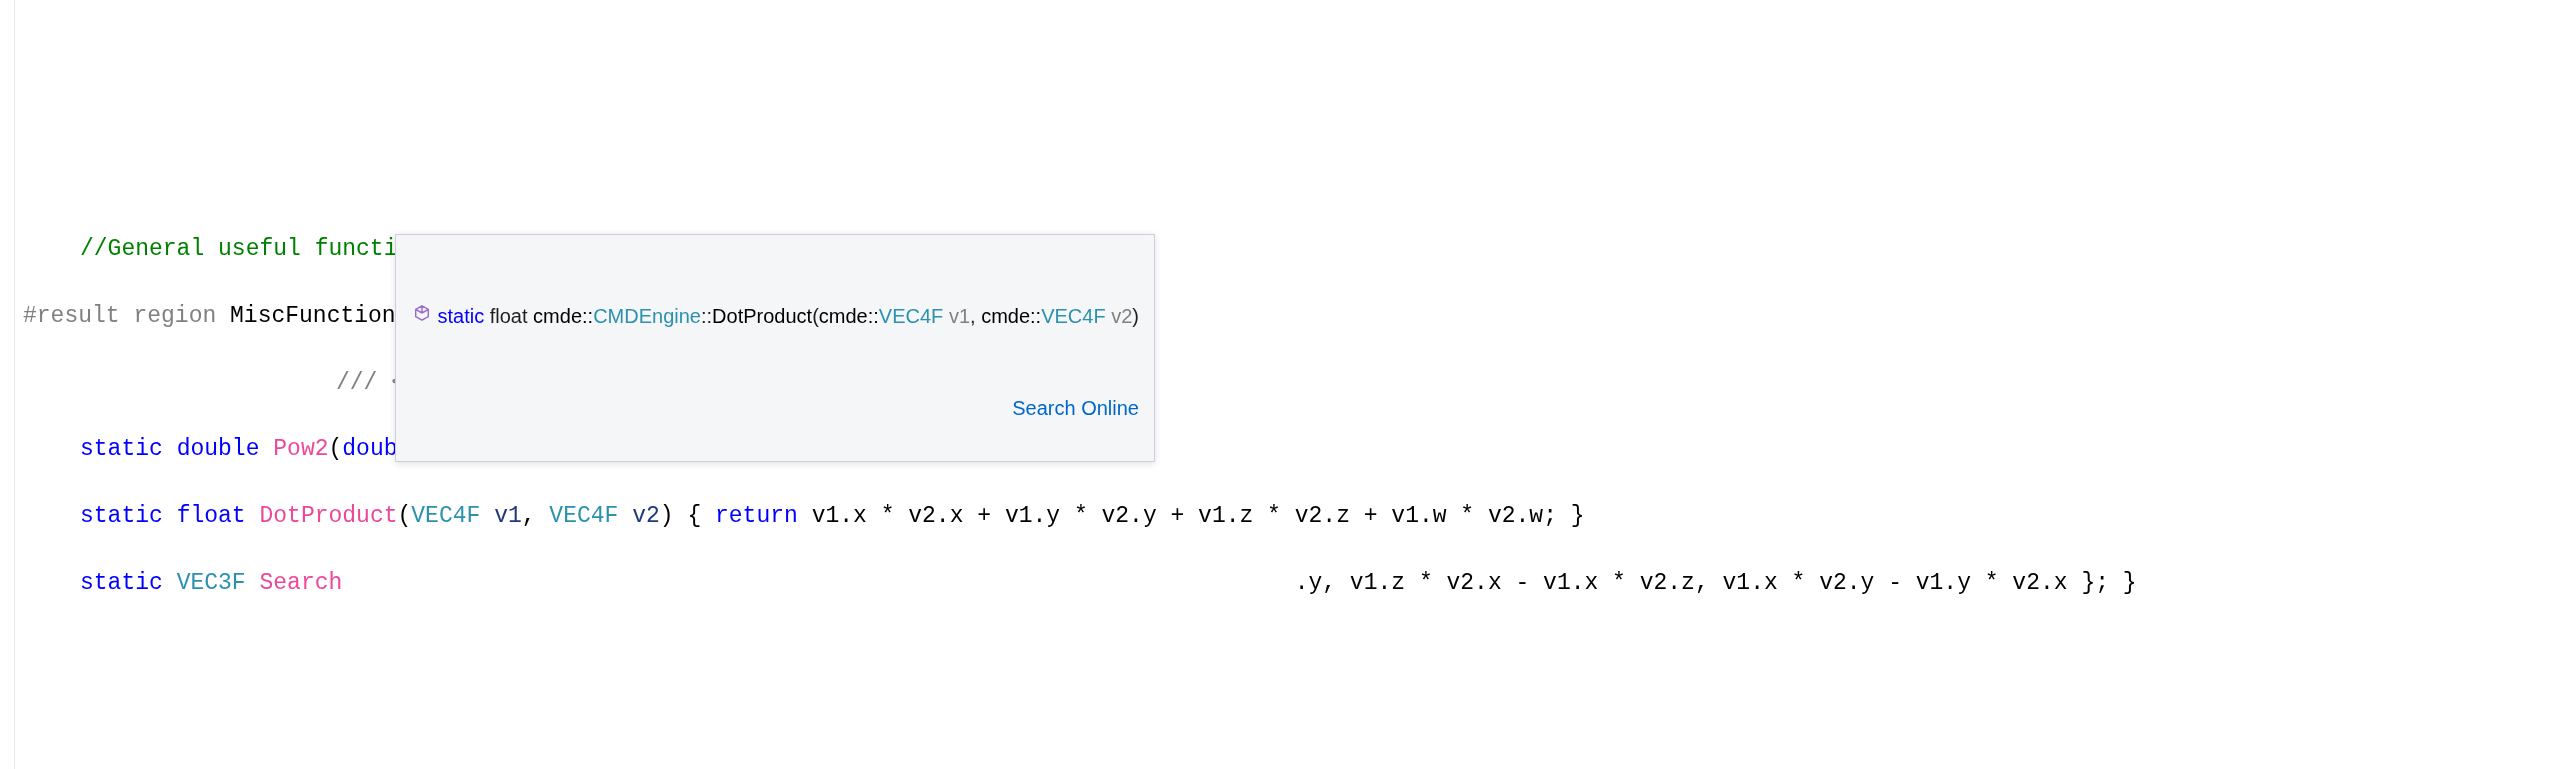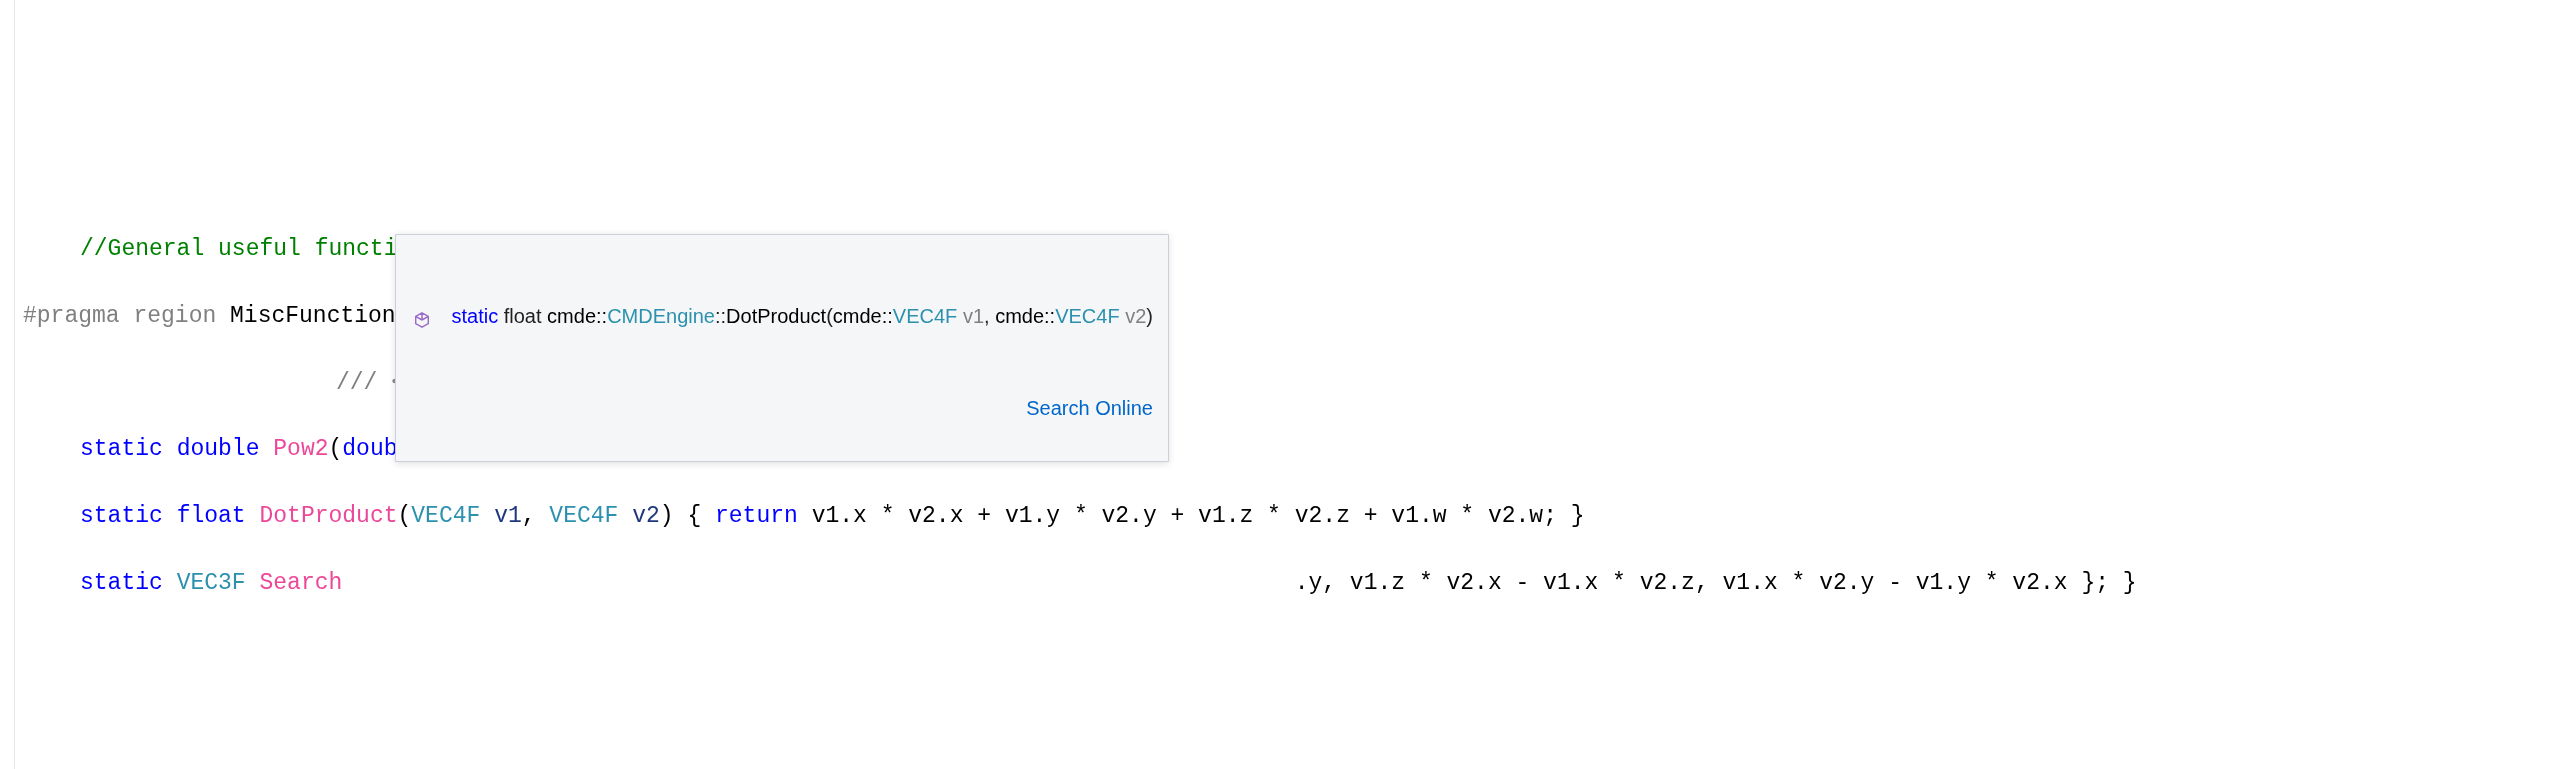--- a/index.html
+++ b/index.html
@@ -38,40 +38,40 @@
     position: absolute;
     background: #f5f6f7;
     border: 0.9px solid #cccedb;
     box-shadow: 0 1.8px 7.3px rgba(0,0,0,0.12);
     font-family: 'Segoe UI', Tahoma, sans-serif;
     font-size: 20px;
     padding: 9px 14.5px;
     z-index: 100;
     border-radius: 0.9px;
   }
-  .tooltip-row { display: flex; align-items: flex-end; gap: 19px; }
+  .tooltip-row { display: flex; align-items: flex-start; gap: 5px; }
   .tooltip-icon {
     width: 22px; height: 22px; display: inline-flex; align-items: center; justify-content: center;
   }
   .tooltip-sig { color: #1f1f1f; }
   .tooltip-link { color: #0066cc; margin-top: 5.4px; cursor: pointer; text-align: right; }
   .sig-kw { color: #0000ff; }
   .sig-type { color: #2b91af; }
   .sig-ns { color: #000000; }
 </style>
 </head>
 <body>
 
 
 
 <div class="fold-indicator"></div>
 
 <div class="code-area">
 <span class="line indent1"><span class="comment">//General useful functions</span></span>
-<span class="line indent0"><span class="preprocessor">#pragma region</span><span class="preprocessor-text"> MiscFunctions</span></span>
+<span class="line indent0"><span class="preprocessor">#result region</span><span class="preprocessor-text"> MiscFunctions</span></span>
 <span class="line indent3"><span class="xmldoc-tag">/// </span><span class="xmldoc-tag">&lt;summary&gt;</span><span class="xmldoc-text">Elevates a number to the power of 2</span><span class="xmldoc-tag">&lt;/summary&gt;</span></span>
 <span class="line indent1"><span class="keyword">static</span> <span class="keyword">double</span> <span class="method">Pow2</span><span>(</span><span class="keyword">double</span> <span class="param">value</span><span>) { </span><span class="keyword">return</span><span> value * value; }</span></span>
 <span class="line indent1"><span class="keyword">static</span> <span class="keyword">float</span> <span class="method">DotProduct</span><span>(</span><span class="type">VEC4F</span> <span class="param">v1</span><span>, </span><span class="type">VEC4F</span> <span class="param">v2</span><span>) { </span><span class="keyword">return</span><span> v1.x * v2.x + v1.y * v2.y + v1.z * v2.z + v1.w * v2.w; }</span></span>
 <span class="line indent1"><span class="keyword">static</span> <span class="type">VEC3F</span> <span class="method">Search</span><span style="visibility:hidden">XXXXXXXXXXXXXXXXXXXXXXXXXXXXXXXXXXXXXXXXXXXXXXXXXXXXXXXXXXXXXXXXXXXXX</span><span>.y, v1.z * v2.x - v1.x * v2.z, v1.x * v2.y - v1.y * v2.x }; }</span></span>
 
 
 
 
 
 

